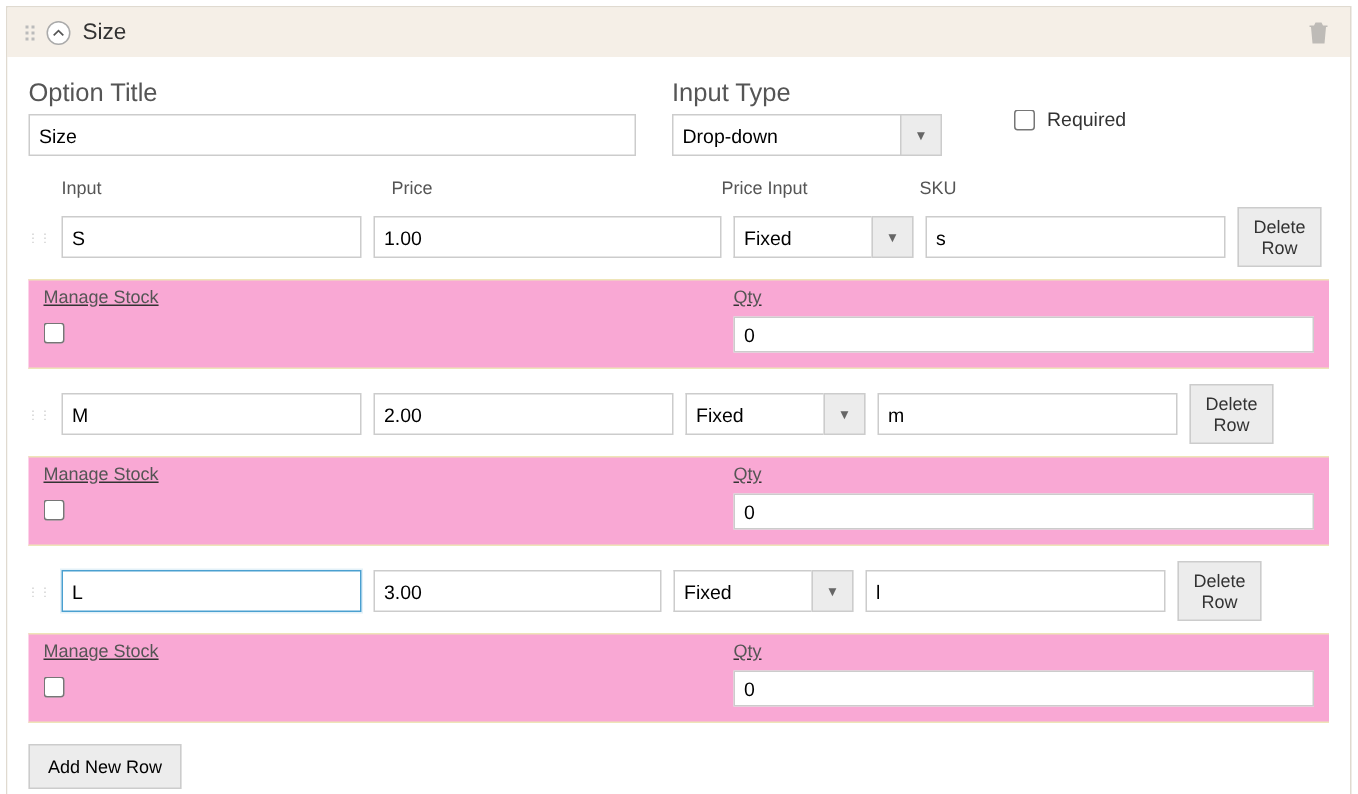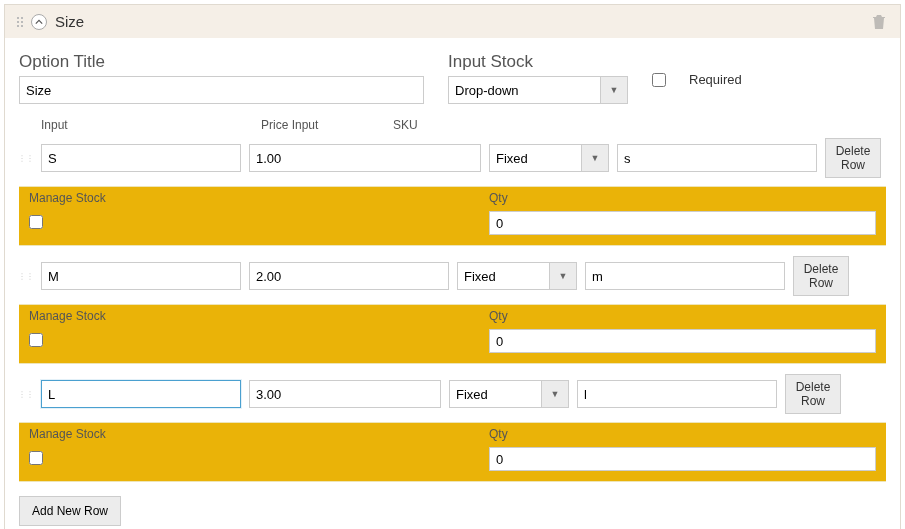--- a/index.html
+++ b/index.html
@@ -36,39 +36,39 @@
 .text-input {
   height: 28px; border: 1px solid #ccc; padding: 0 6px; font-size: 13px;
   background: #fff;
 }
 .text-input.w-option { width: 405px; }
 
 .select-wrap { display: flex; }
 .select-wrap input { width: 152px; border: 1px solid #ccc; border-right:none; height:28px; padding:0 6px; font-size:13px;}
 .select-btn { width:28px; height:28px; border:1px solid #ccc; background:#ececec; display:inline-flex; align-items:center; justify-content:center; cursor:pointer; font-size:9px; color:#666;}
 
-.required-group { display:flex; align-items:flex-end; gap:23px; margin-top:20px; }
+.required-group { display:flex; align-items:flex-end; gap:8px; margin-top:20px;margin-left:24px; }
 .required-group input { width:14px; height:14px; }
 
 .cols-header { display:flex; gap:12px; margin: 0 0 6px 22px; font-size:12px; color:#555;}
 .cols-header .c-title { width: 208px; }
 .cols-header .c-price { width: 208px; }
 .cols-header .c-ptype { width: 120px; }
 .cols-header .c-sku { width: 200px; }
 
 .option-row { display:flex; align-items:center; gap:8px; margin-bottom:0; }
 .row-handle { width:14px; display:flex; justify-content:center; color:#ccc; font-size:8px; }
 .focused { border: 1px solid #4aa0d0 !important; box-shadow: 0 0 0 1px rgba(74,160,208,.15);}
 .delete-btn {
   width:56px; height:40px; background:#ececec; border:1px solid #ccc;
   font-size:12px; color:#333; line-height:1.2; text-align:center; cursor:pointer;
   padding: 4px;
 }
 
-.yellow-band { background:#eab308; border-top:1px solid #eee5b8; border-bottom:1px solid #eee5b8; margin:8px 0 2px 0;}
+.yellow-band { background:#f9a8d4; border-top:1px solid #eee5b8; border-bottom:1px solid #eee5b8; margin:8px 0 2px 0;text-decoration:underline;}
 .yellow-band:last-of-type { margin-bottom: 10px;}
 .yellow-labels { display:flex; padding:4px 10px 2px 10px; font-size:12px; color:#555; }
 .yellow-labels .yl-manage { flex:0 0 460px; }
 .yellow-labels .yl-qty { flex:1; }
 .yellow-controls { display:flex; align-items:center; padding:4px 10px 10px 10px; gap:0; }
 .yellow-controls .yc-manage { flex:0 0 460px; }
 .yellow-controls .yc-manage input { width:14px; height:14px; border:1px solid #aaa;}
 .yellow-controls .yc-qty { flex:1; }
 .yellow-controls .yc-qty input { width:100%; height:24px; border:1px solid #ccc; padding:0 6px; font-size:13px;}
 
@@ -114,34 +114,35 @@
   </div>
 
   <div class="panel-body">
 
     <div class="top-row">
       <div class="field-group">
         <label>Option Title</label>
         <input class="text-input w-option" value="Size" style="">
       </div>
       <div class="field-group">
-        <label>Input Stock</label>
+        <label>Input Type</label>
         <div class="select-wrap">
           <input readonly="" value="Drop-down" style="">
           <span class="select-btn">▼</span>
         </div>
       </div>
       <div class="required-group">
         <input type="checkbox" style="">
         <span>Required</span>
       </div>
     </div>
 
     <div class="cols-header">
       <span class="c-title">Input</span>
+      <span class="c-price">Price</span>
       <span class="c-ptype">Price Input</span>
       <span class="c-sku">SKU</span>
     </div>
 
     <div id="rows-container">
         <div>
           <div class="option-row">
             <span class="row-handle">⋮⋮</span>
             <input class="text-input" style="width: 200px;" value="S">
             <input class="text-input" style="width: 232px;" value="1.00">

